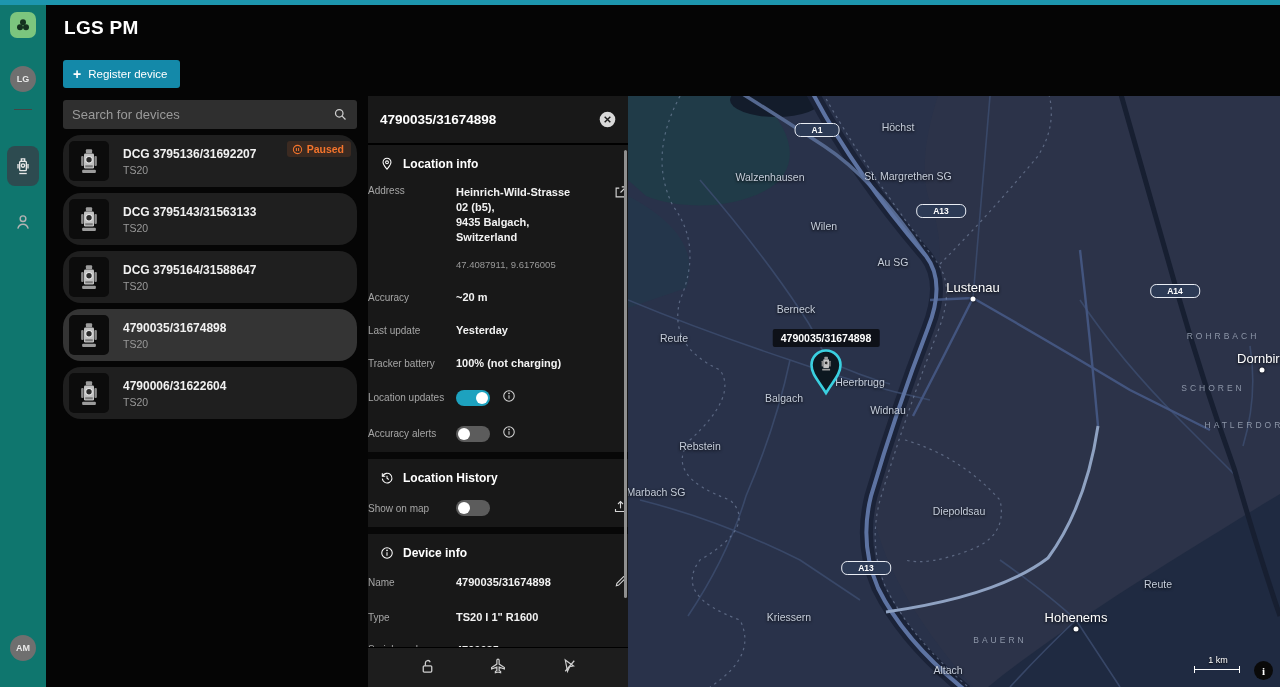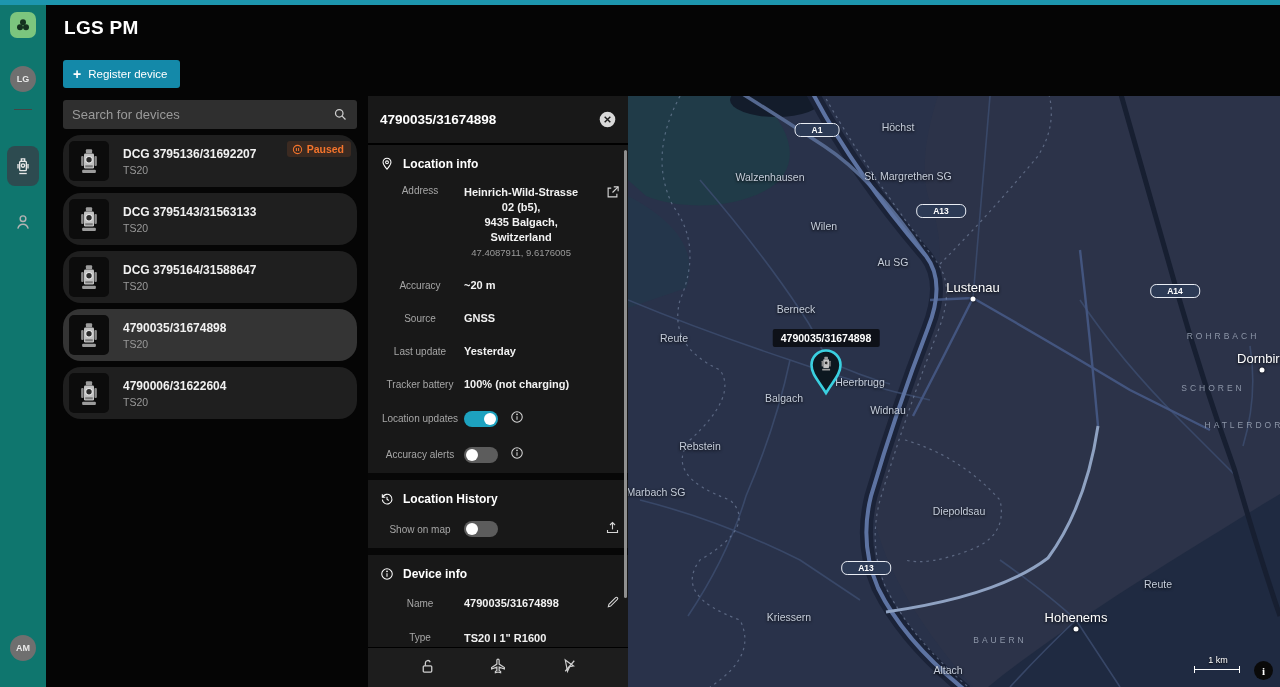--- a/index.html
+++ b/index.html
@@ -37,25 +37,25 @@
   .card-sub { font-size:10.5px; color:#999; margin-top:3px; }
   .badge-paused { margin-left:auto; align-self:flex-start; display:flex; align-items:center; gap:4px; background:rgba(244,116,44,.13); color:#f4742c; font-size:10.5px; font-weight:bold; padding:2px 7px 2px 5px; border-radius:3px; }
 
   
   .panel { position:absolute; left:368px; top:96px; width:260px; height:591px; background:#181818; }
   .panel-head { height:49px; border-bottom:2px solid #000; display:flex; align-items:center; padding:0 12px 0 12px; }
   .panel-title { font-size:13.5px; font-weight:bold; color:#fff; }
   .close-btn { margin-left:auto; width:17px; height:17px; border:none; background:transparent; cursor:pointer; padding:0; }
   .sec-gap { height:7px; background:#070707; }
   .sec-head { display:flex; align-items:center; gap:9px; padding:12px 12px 5px 12px; color:#fff; font-size:12px; font-weight:bold; }
-  .row { display:flex; align-items:center; padding:9px 8px;text-align:center; }
+  .row { display:flex; align-items:center; padding:9px 0; }
   .row.top { align-items:flex-start; }
   .row-label { width:88px; flex-shrink:0; font-size:10px; color:#a6a6a6; }
   .row-val { font-size:11px; font-weight:bold; color:#f2f2f2; line-height:1.35; }
-  .coords { font-size:9.5px; color:#9a9a9a; font-weight:normal; margin-top:3px; }
+  .coords { font-size:9.5px; color:#9a9a9a; font-weight:normal; margin-top:15px; }
   .row-icon-right { margin-left:auto; }
   .toggle { width:34px; height:16px; border-radius:9px; position:relative; cursor:pointer; flex-shrink:0; }
   .toggle.on { background:#1da2bf; }
   .toggle.off { background:#5c5c5c; }
   .toggle .knob { position:absolute; top:2px; width:12px; height:12px; border-radius:50%; background:#fff; }
   .toggle.on .knob { right:2px; }
   .toggle.off .knob { left:2px; }
   .tgl-info { margin-left:12px; }
   .panel-toolbar { position:absolute; left:0; bottom:0; width:100%; height:40px; background:#1d1d1d; border-top:1px solid #000; display:flex; align-items:center; justify-content:space-around; padding:0 24px; }
   .tool-btn { background:transparent; border:none; cursor:pointer; padding:0; }
@@ -253,24 +253,20 @@
             <path d="M10 5H5v14h14v-5"></path>
             <path d="M14 3h7v7"></path>
             <path d="M21 3l-9 9"></path>
           </svg>
       </span>
     </div>
 
     <div class="row">
         <div class="row-label">Accuracy</div>
         <div class="row-val">~20 m</div>
-      </div>
-    <div class="row">
-        <div class="row-label">Source</div>
-        <div class="row-val">GNSS</div>
       </div>
     <div class="row">
         <div class="row-label">Last update</div>
         <div class="row-val">Yesterday</div>
       </div>
     <div class="row">
         <div class="row-label">Tracker battery</div>
         <div class="row-val">100% (not charging)</div>
       </div>
 

